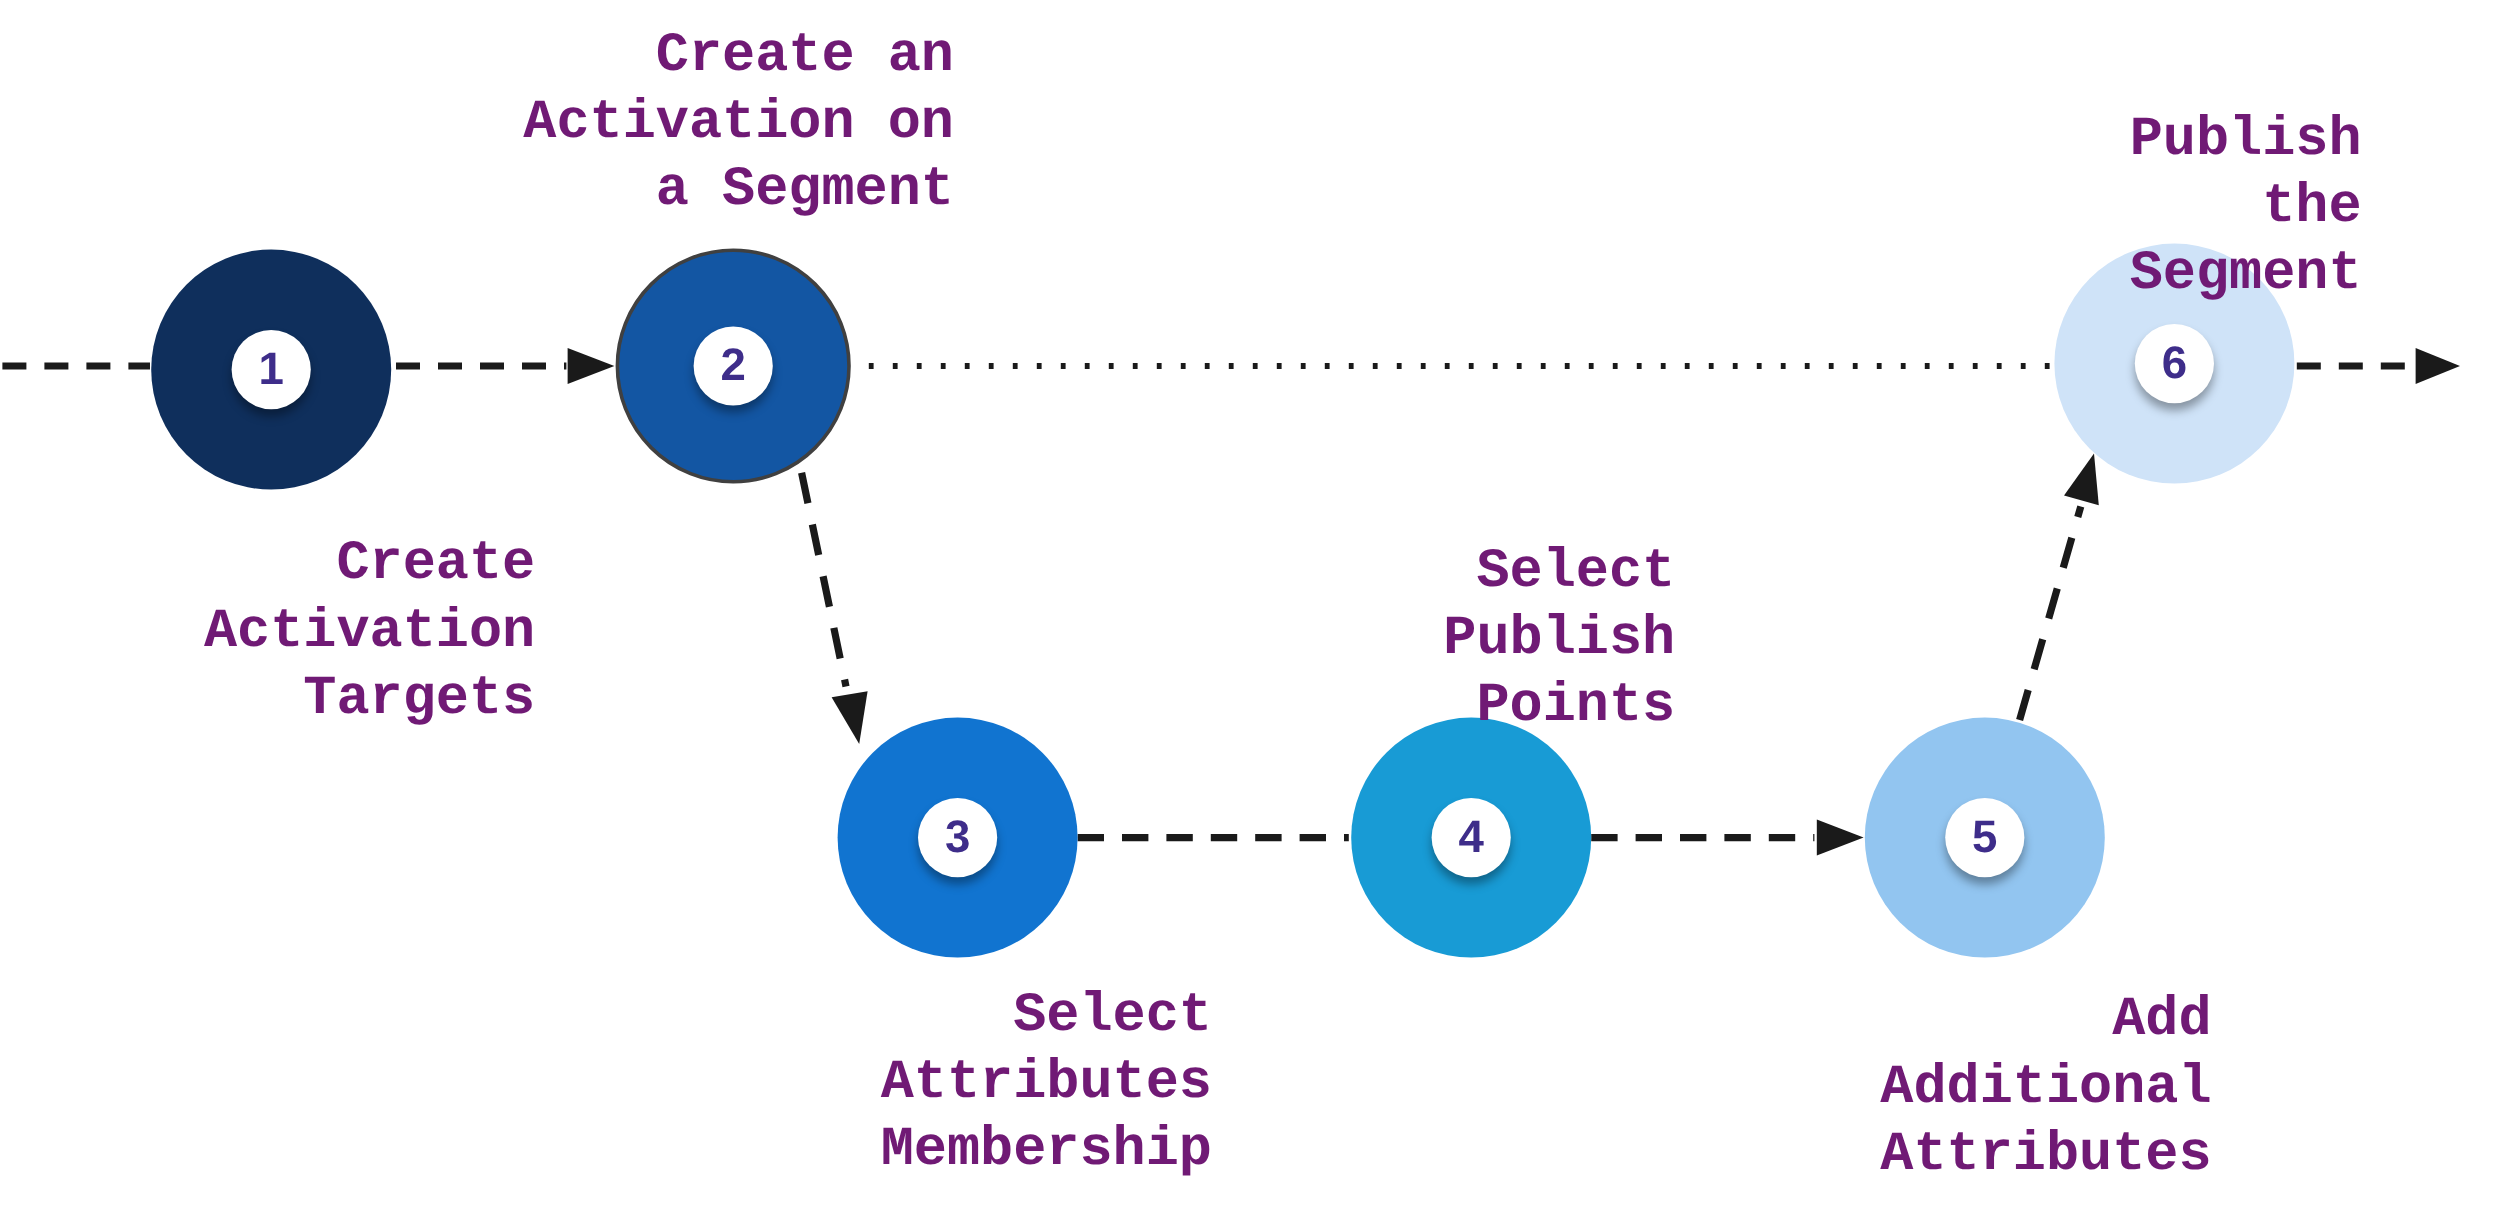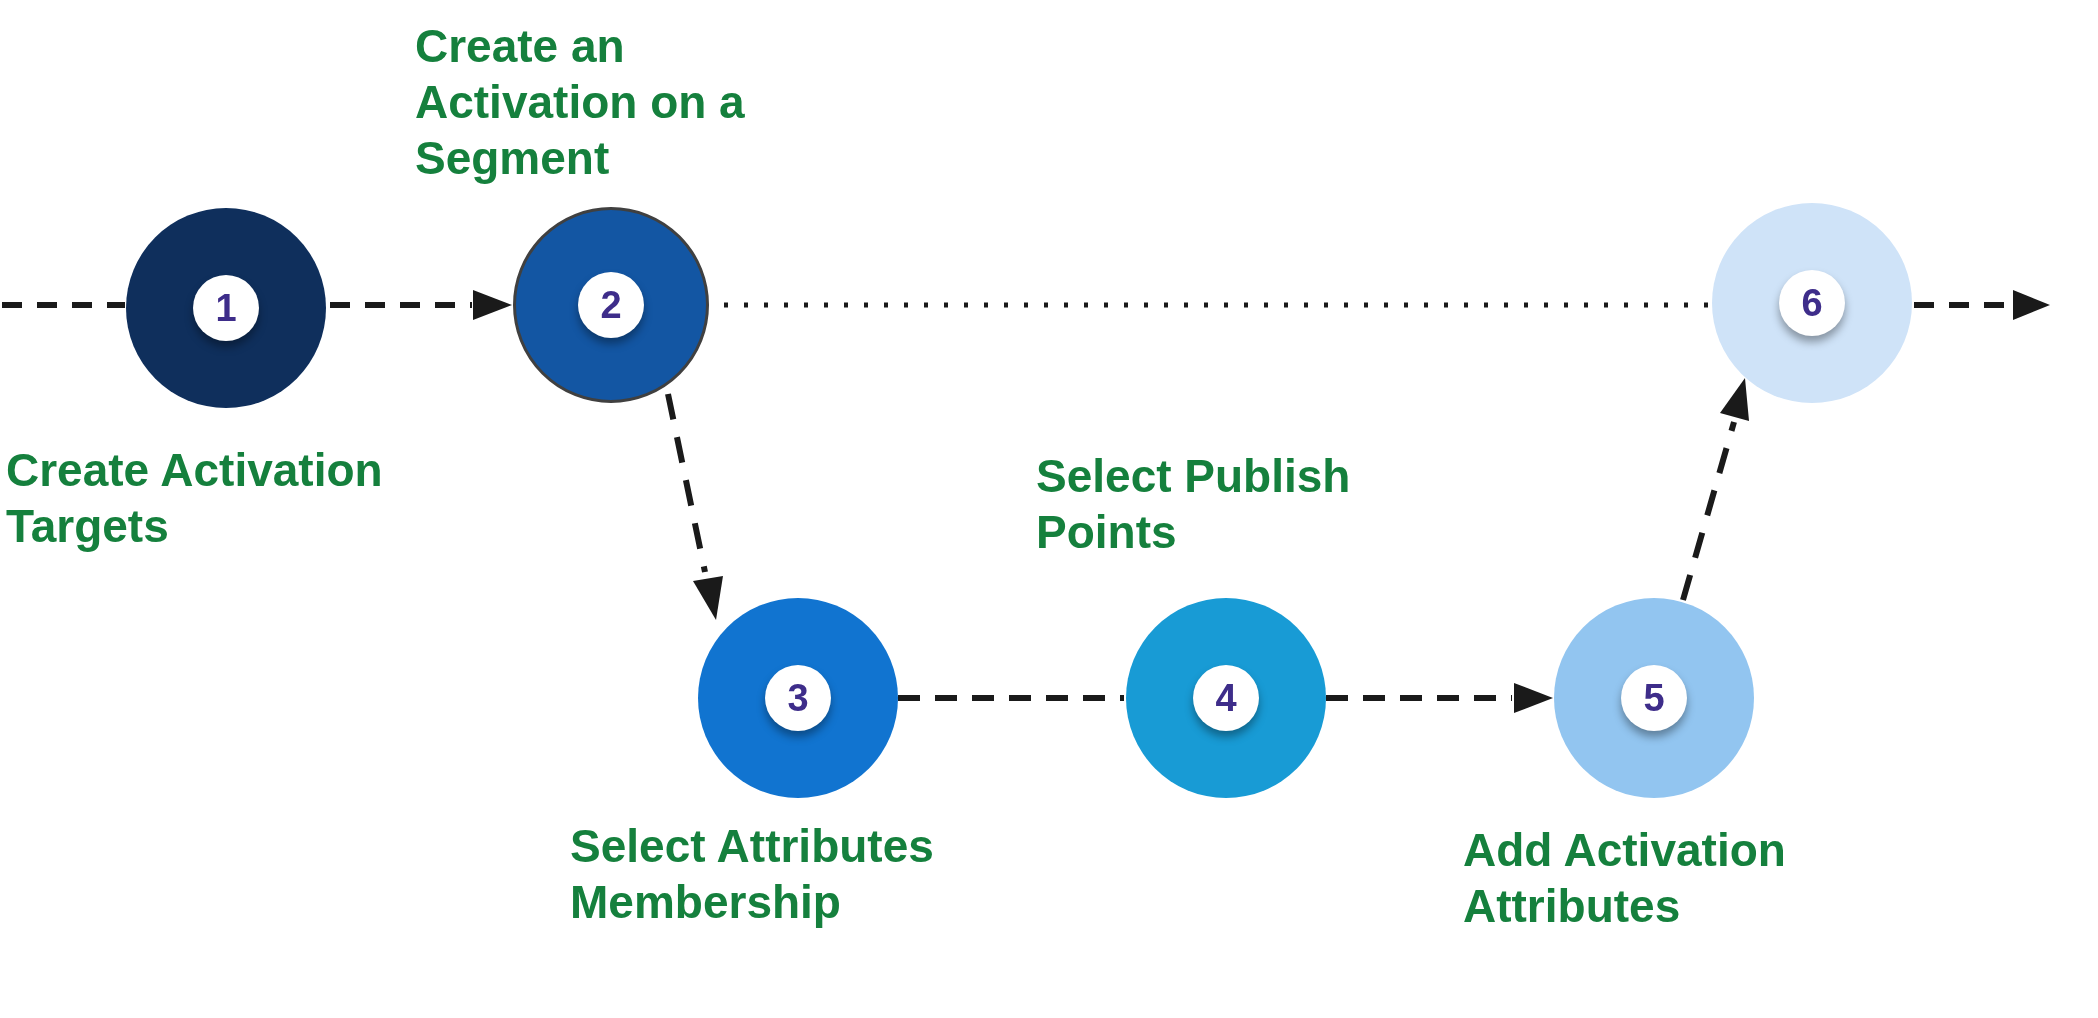--- a/index.html
+++ b/index.html
@@ -42,25 +42,26 @@
     box-shadow: 0 6px 8px rgba(0,0,0,0.35);
   }
   .num {
     font-size: 38px;
     font-weight: 700;
     color: #3e2d8a;
     line-height: 1;
   }
   .label {
     position: absolute;
-    color: #15803d;
+    color: #701a75;
     font-size: 46px;
     font-weight: 700;
     line-height: 56px;
-    text-align: left;
+    text-align: right;
+    font-family: Liberation Mono, monospace;
   }
   
   .c1 { left: 126px; top: 208px; }
   .c2 { left: 513px; top: 207px; border: 3px solid #404040; width: 196px; height: 196px; }
   .c3 { left: 698px; top: 598px; }
   .c4 { left: 1126px; top: 598px; }
   .c5 { left: 1554px; top: 598px; }
   .c6 { left: 1712px; top: 203px; }
   
   .l1 { left: 6px;    top: 442px; width: 440px; }
@@ -135,21 +136,22 @@
       <span class="num">4</span>
     </span>
   </div>
   <div class="label l4">Select Publish Points</div>
 
   <div class="circle c5" style="background: rgb(146, 197, 240);">
     <span class="badge">
       <span class="num">5</span>
     </span>
   </div>
-  <div class="label l5">Add Activation Attributes</div>
+  <div class="label l5">Add Additional Attributes</div>
 
   <div class="circle c6" style="background: rgb(207, 227, 248);">
     <span class="badge">
       <span class="num">6</span>
     </span>
   </div>
+  <div class="label l6">Publish the Segment</div>
 
 </div>
 
 </body></html>

